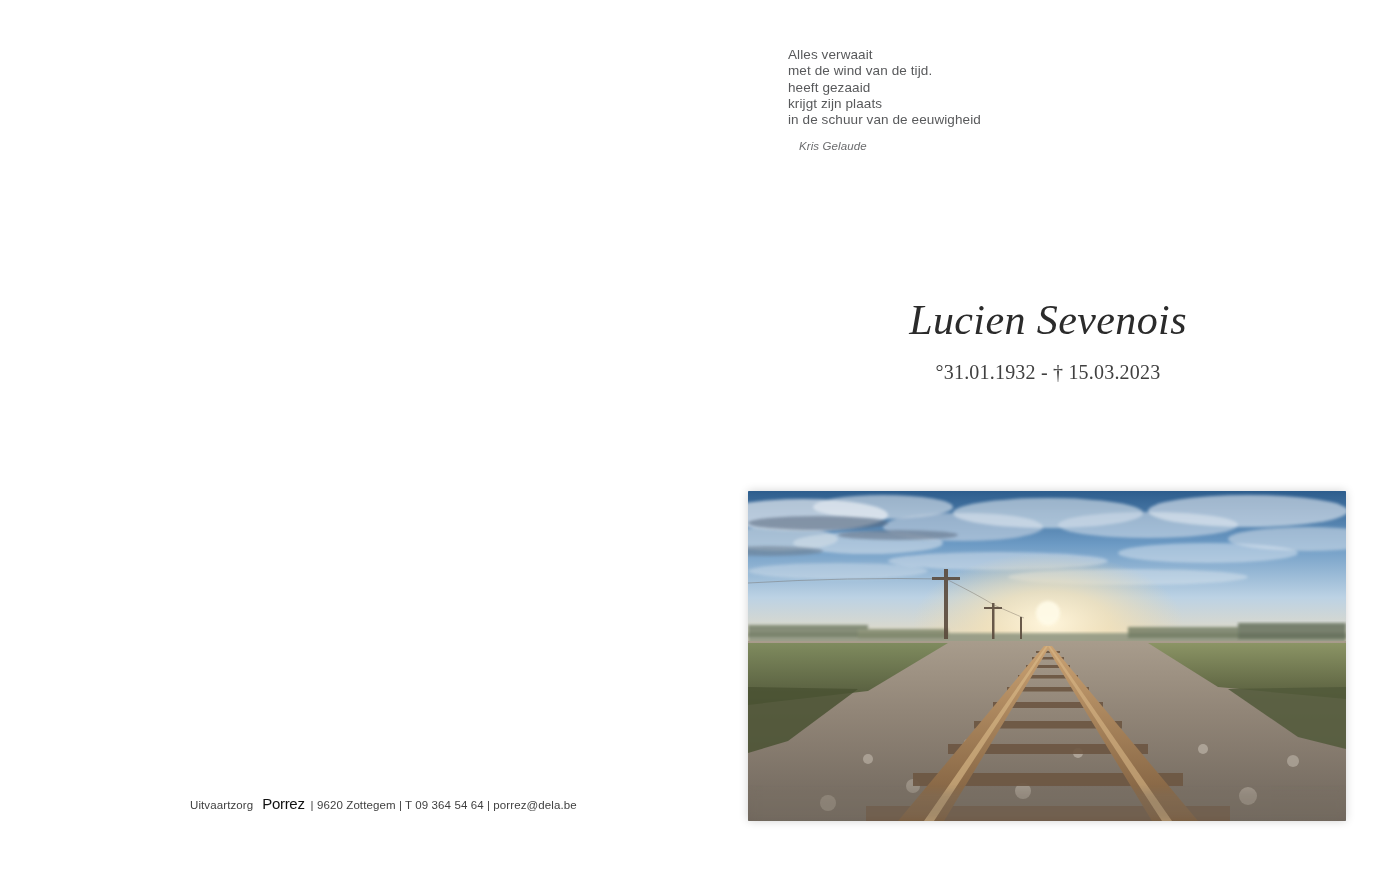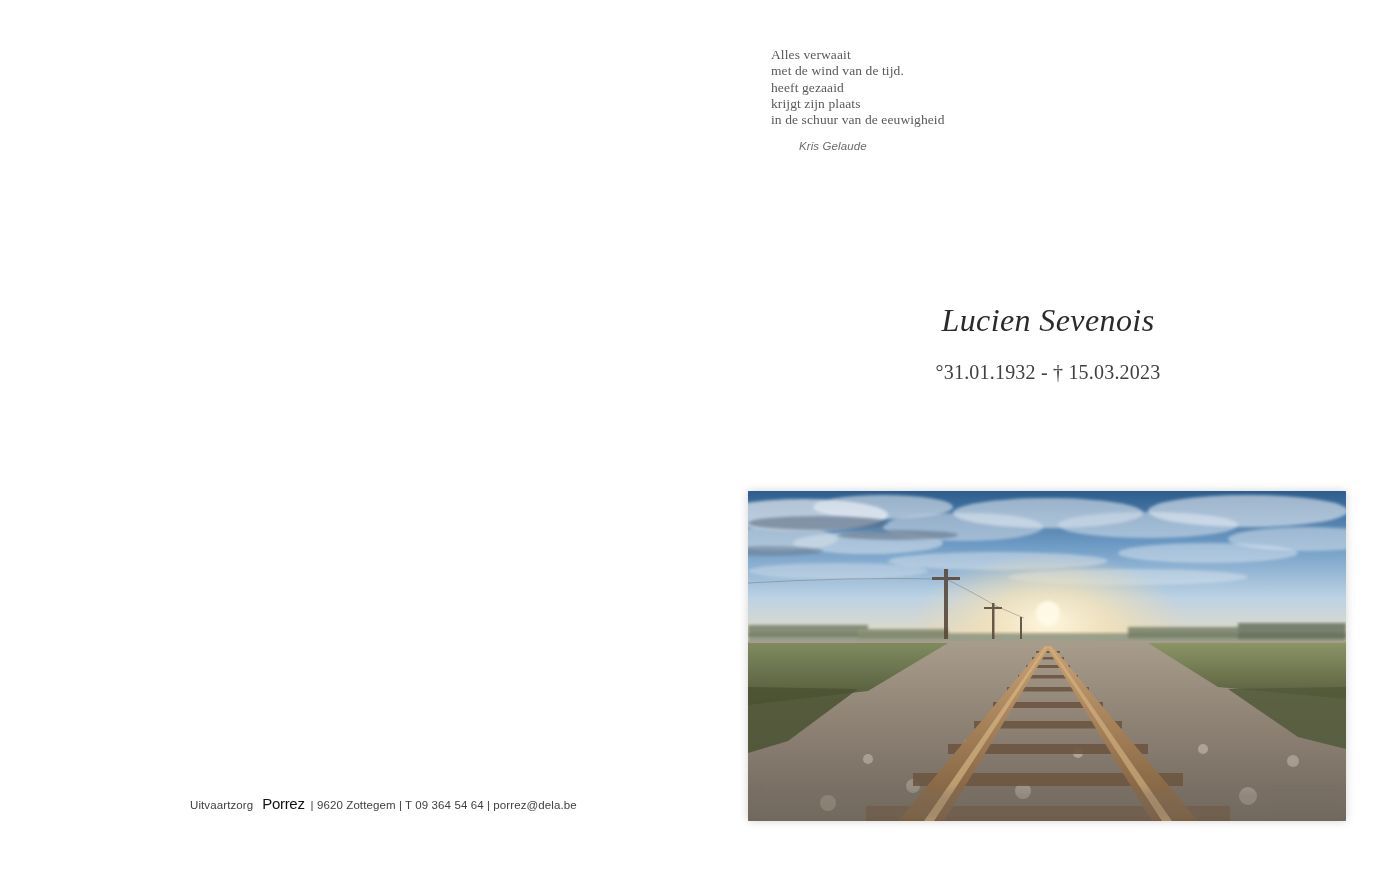--- a/index.html
+++ b/index.html
@@ -17,26 +17,27 @@
   }
 
   
   .poem {
     position: absolute;
     left: 771px;
     top: 47px;
     width: 420px;
   }
   .poem-line {
-    font-family: Liberation Serif, serif;
+    font-family: Liberation Sans, sans-serif;
     font-size: 13.5px;
     line-height: 16.3px;
     color: #58595b;
     letter-spacing: 0.1px;
     white-space: pre;
+    margin-left: 17px;
   }
   .poem-author {
     margin-top: 12px;
     font-family: "Liberation Sans", sans-serif;
     font-style: italic;
     font-size: 11.5px;
     color: #6a6b6d;
     letter-spacing: 0.1px;
     margin-left: 28px;
   }
@@ -45,21 +46,21 @@
   .name-block {
     position: absolute;
     left: 748px;
     top: 295px;
     width: 600px;
     text-align: center;
   }
   .deceased-name {
     font-family: "Liberation Serif", serif;
     font-style: italic;
-    font-size: 32px;
+    font-size: 42px;
     line-height: 50px;
     color: #2b2b2b;
     letter-spacing: 0.4px;
   }
   .deceased-dates {
     margin-top: 16px;
     font-family: "Liberation Serif", serif;
     font-size: 20px;
     color: #404040;
     letter-spacing: 0.2px;

